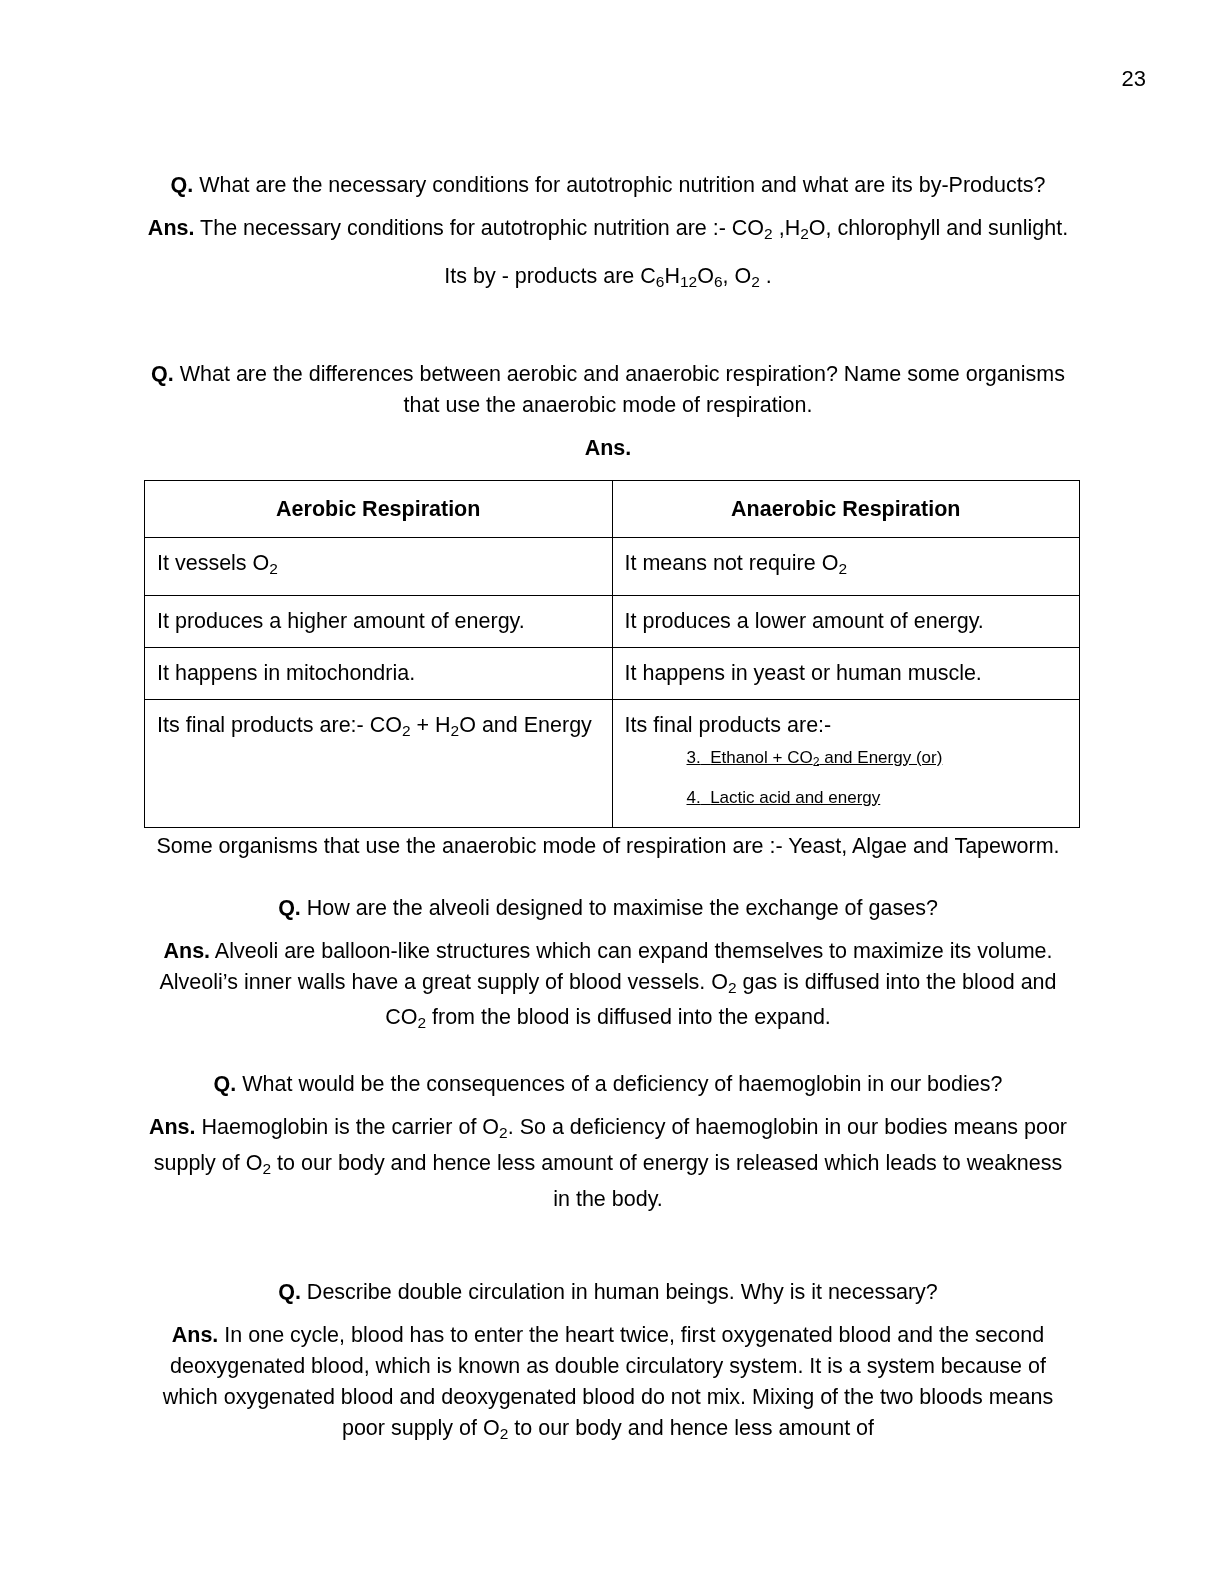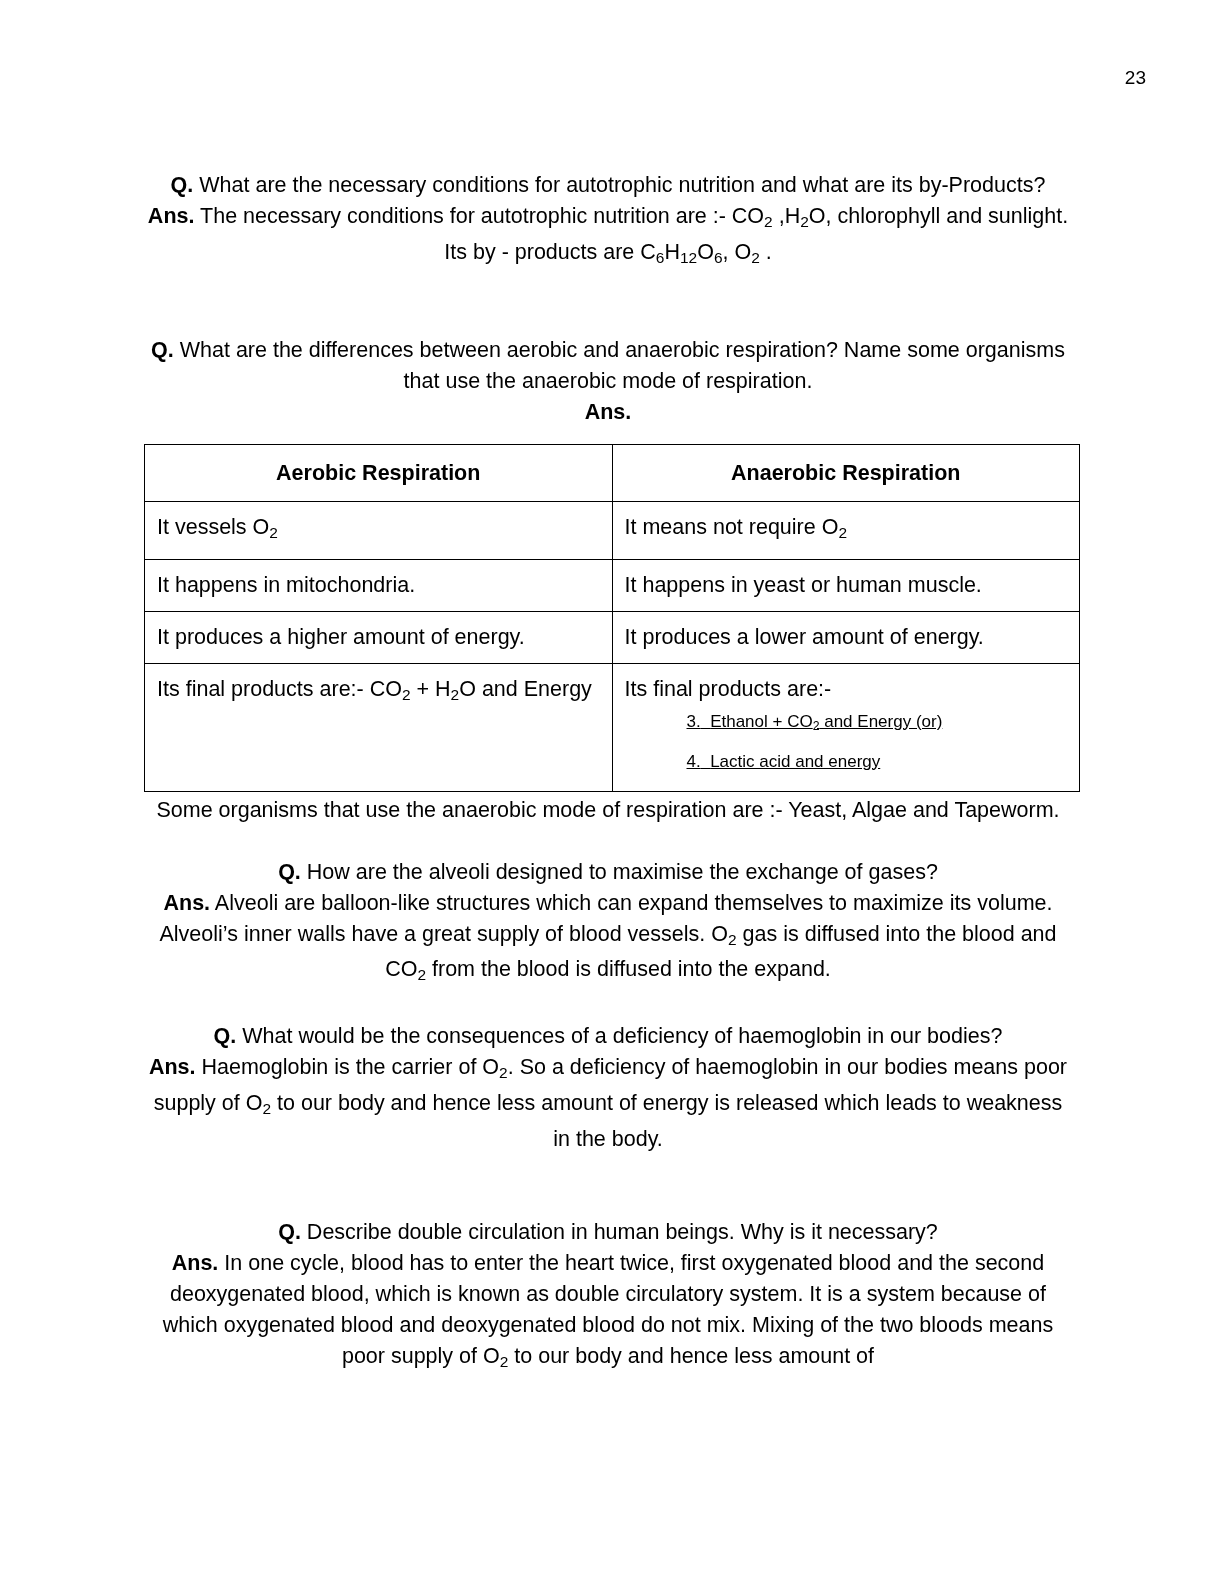--- a/index.html
+++ b/index.html
@@ -17,37 +17,37 @@
   .page {
     position: relative;
     width: 1224px;
     height: 1584px;
     box-sizing: border-box;
   }
   .page-number {
     position: absolute;
     top: 68px;
     right: 78px;
-    font-size: 19px;
+    font-size: 22px;
     line-height: 1;
   }
   .content {
     position: absolute;
     left: 144px;
     top: 170px;
     width: 928px;
   }
   .para {
     font-size: 21.5px;
     line-height: 31px;
     margin: 0;
     text-align: center;
   }
   .para + .para {
-    margin-top: 0px;
+    margin-top: 12px;
   }
   .gap-lg {
     height: 62px;
   }
   .gap-md {
     height: 31px;
   }
   b, .bold {
     font-weight: bold;
   }
@@ -122,26 +122,26 @@
       <tbody>
           <tr>
         <th>Aerobic Respiration</th>
         <th>Anaerobic Respiration</th>
       </tr>
       <tr>
         <td><span>It vessels O</span><sub>2</sub></td>
         <td><span>It means not require O</span><sub>2</sub></td>
       </tr>
       <tr>
+        <td>It produces a higher amount of energy.</td>
+        <td>It produces a lower amount of energy.</td>
+      </tr>
+      <tr>
         <td>It happens in mitochondria.</td>
         <td>It happens in yeast or human muscle.</td>
-      </tr>
-      <tr>
-        <td>It produces a higher amount of energy.</td>
-        <td>It produces a lower amount of energy.</td>
       </tr>
       <tr>
         <td><span>Its final products are:- CO</span><sub>2</sub><span> + H</span><sub>2</sub><span>O and Energy</span></td>
         <td>
           <div>Its final products are:-</div>
           <ol class="ol-inline" style="list-style:none;">
             <li><span>3.</span>&nbsp;&nbsp;<span>Ethanol + CO</span><sub>2</sub><span> and Energy (or)</span></li>
             <li><span>4.</span>&nbsp;&nbsp;<span>Lactic acid and energy</span></li>
           </ol>
         </td>

